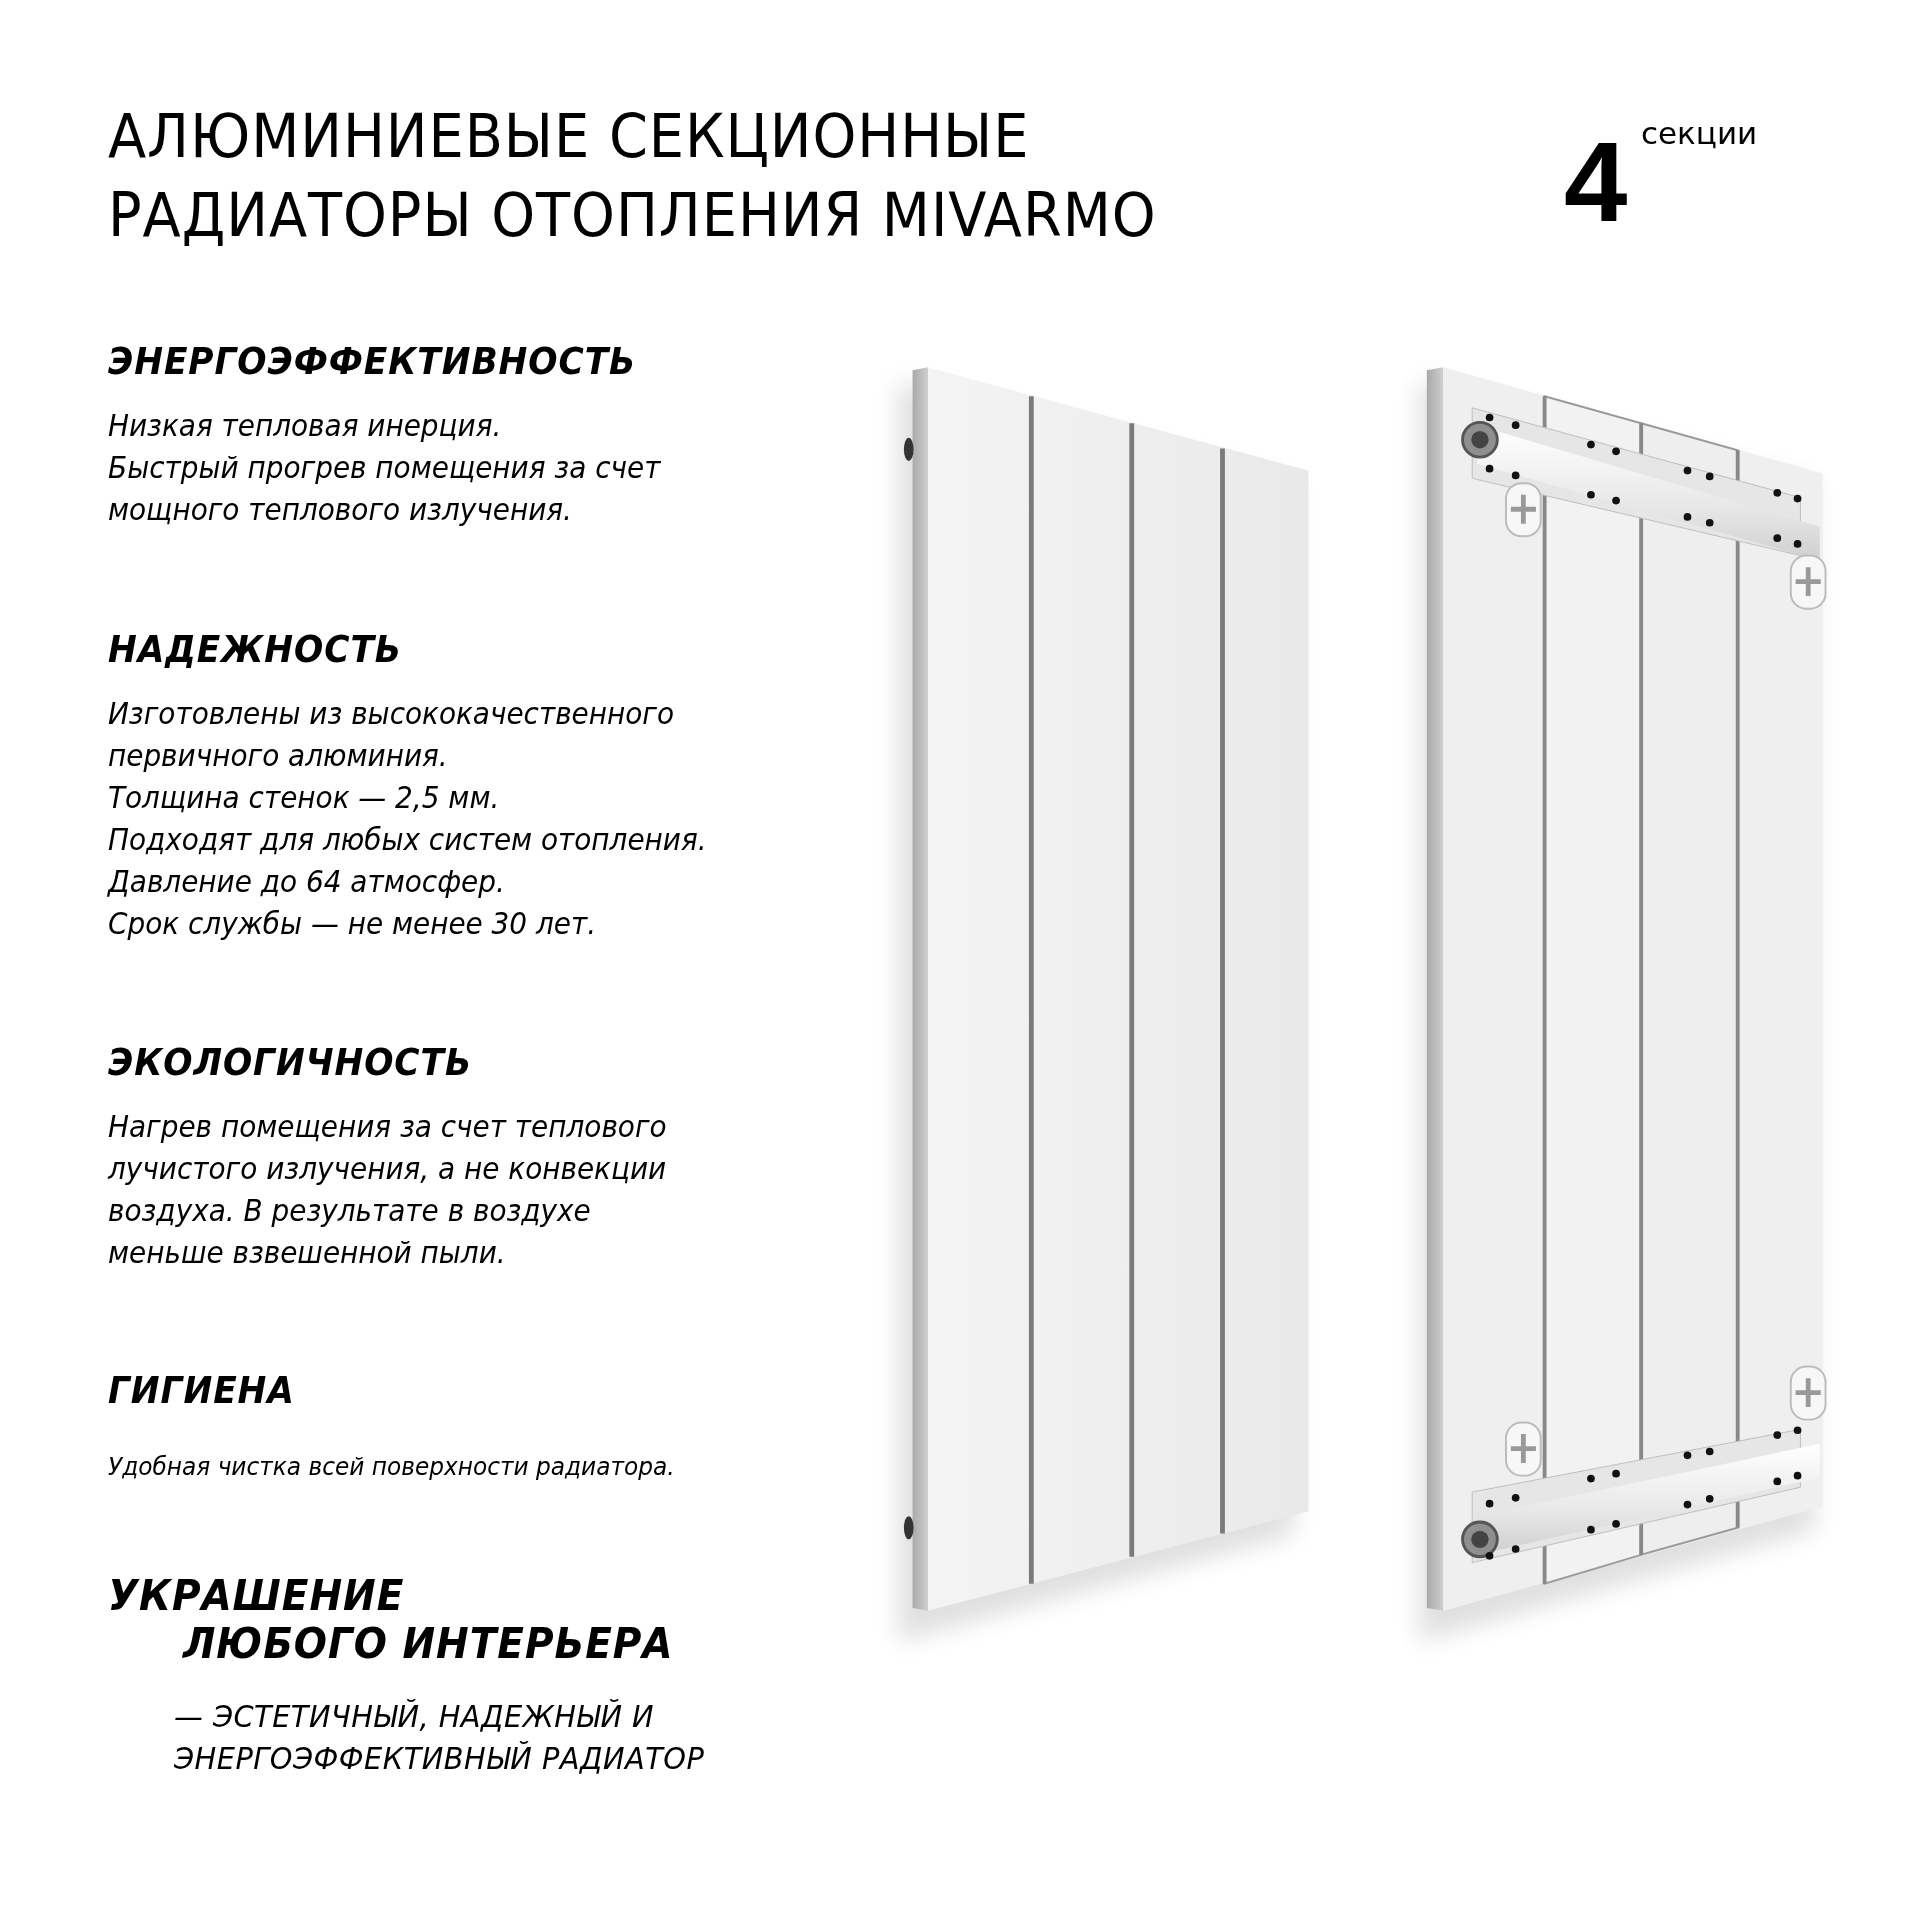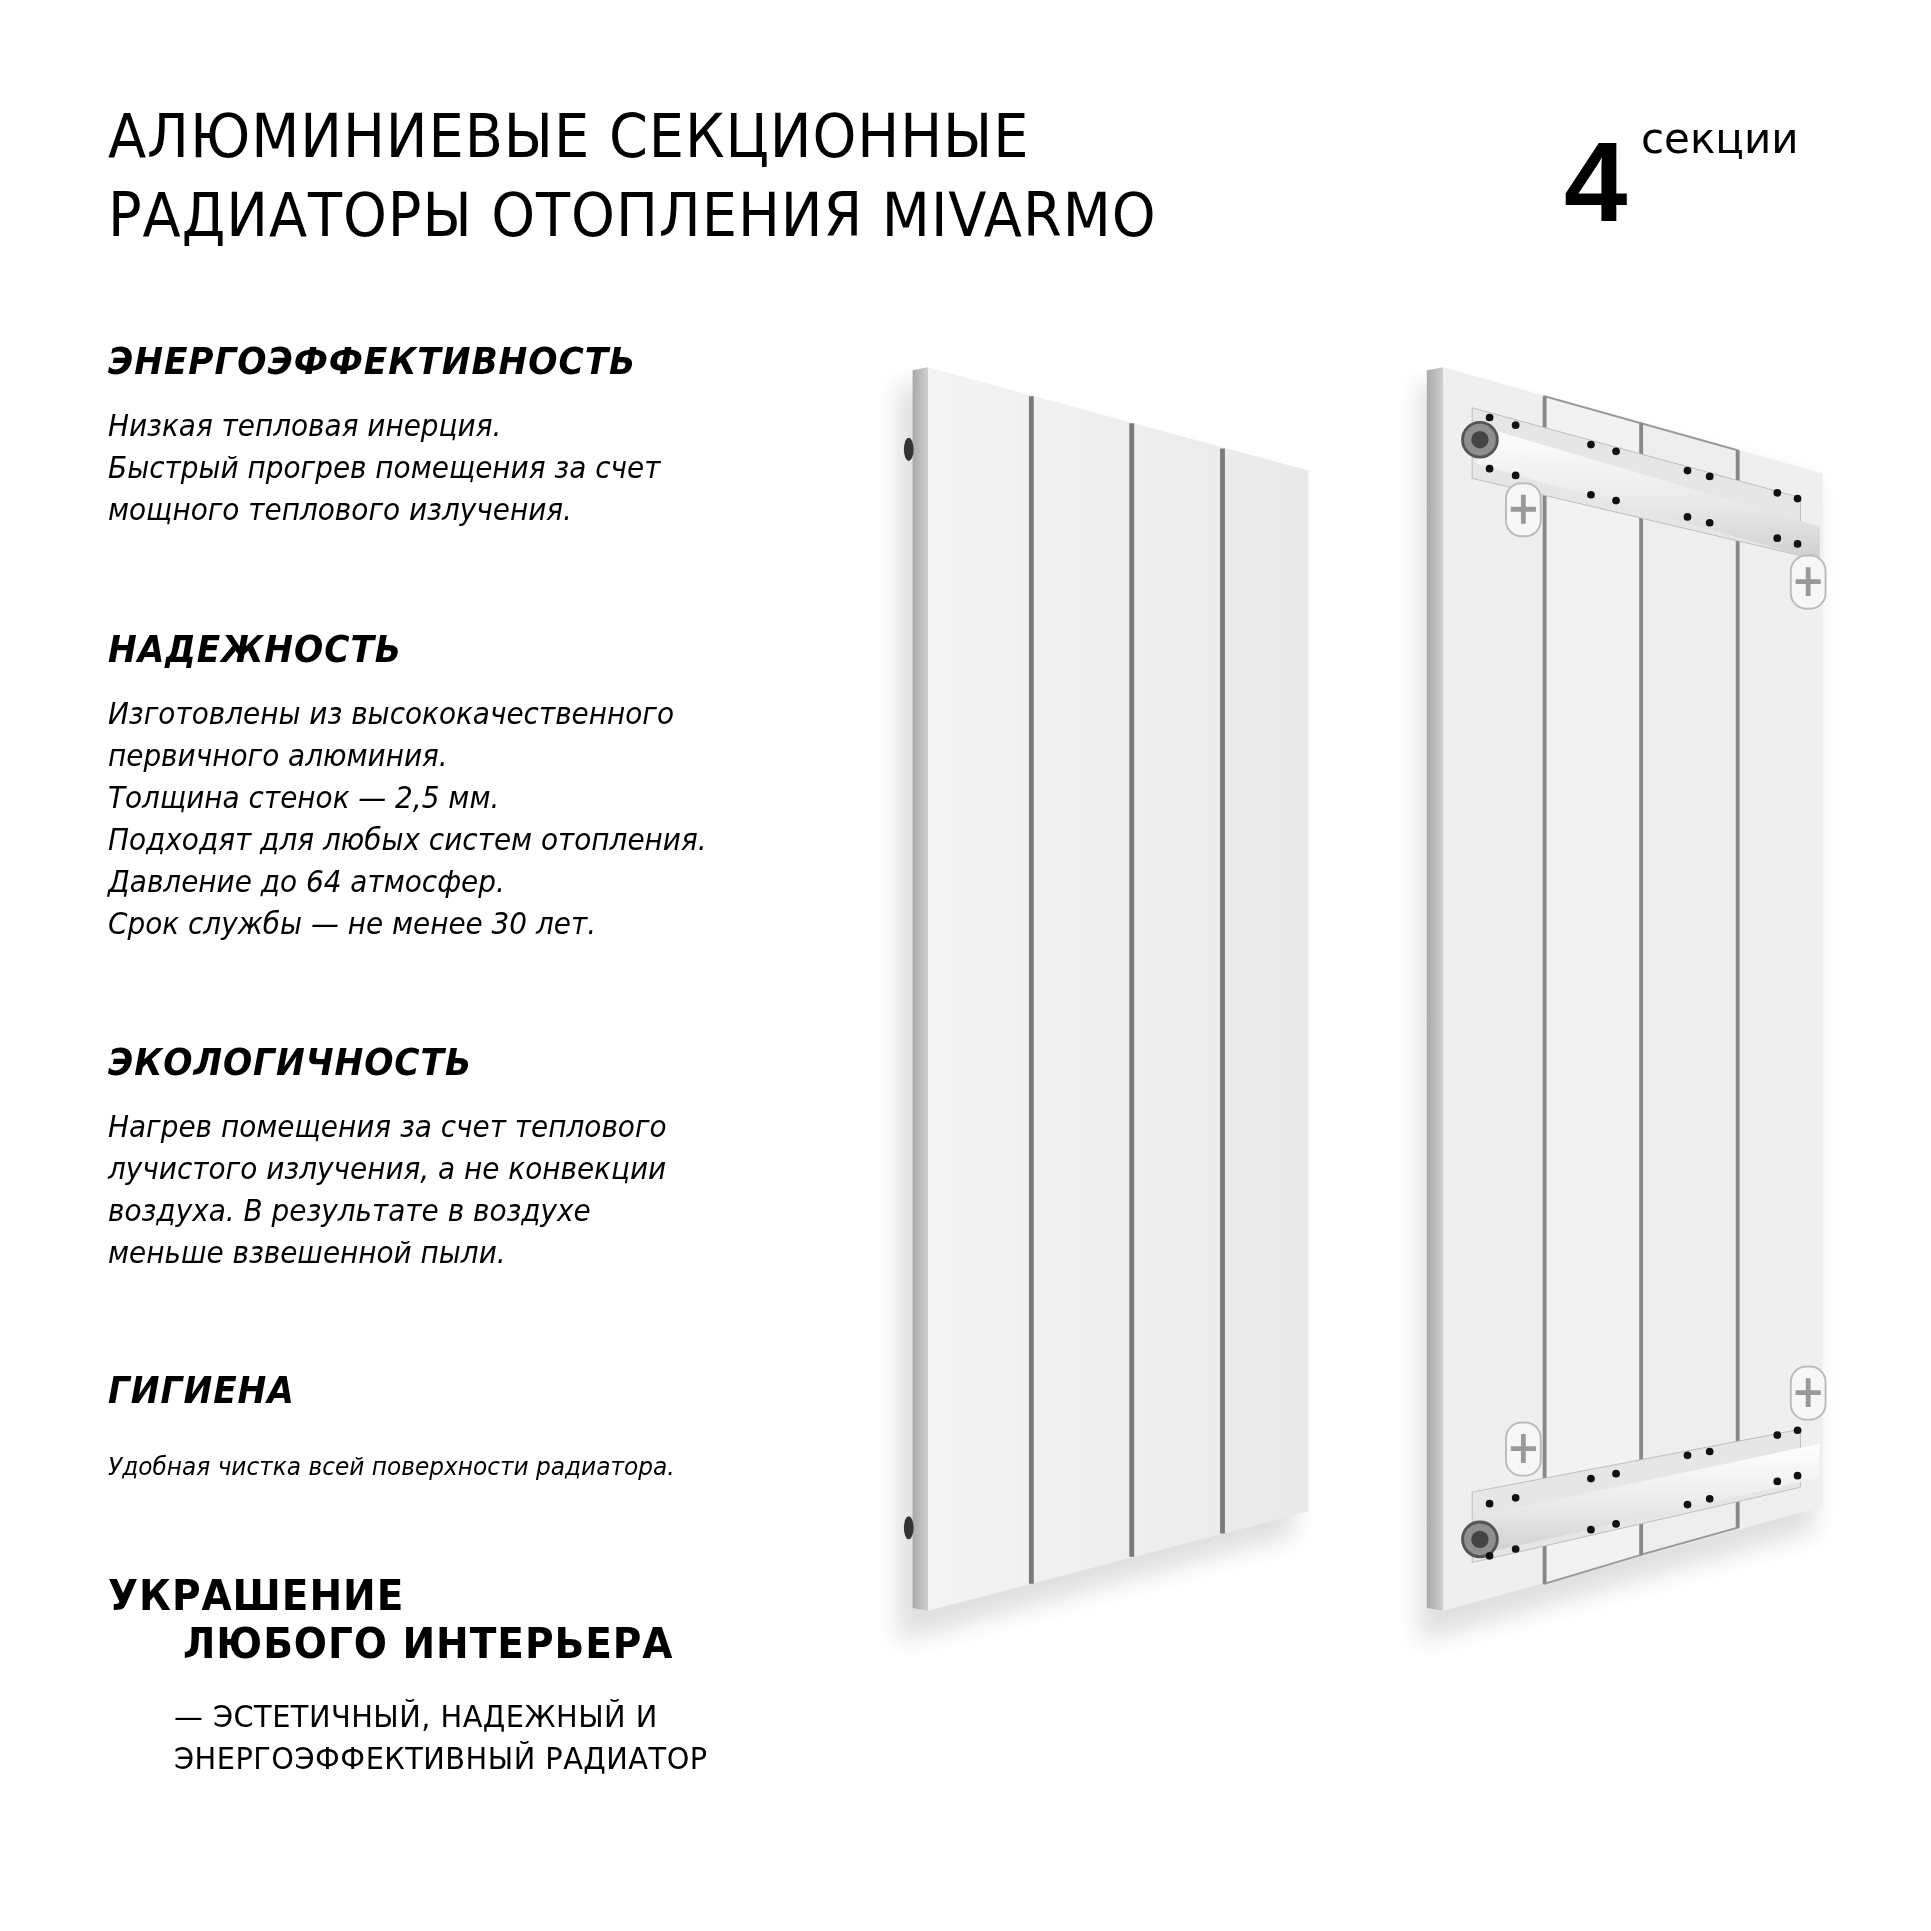--- a/index.html
+++ b/index.html
@@ -1,26 +1,26 @@
 <!DOCTYPE html>
 <html><head>
 <meta charset="utf-8">
 <style>
   html, body { margin: 0; padding: 0; background: #ffffff; }
   body { width: 1931px; height: 1931px; position: relative; overflow: hidden; font-family: "DejaVu Sans", "Liberation Sans", sans-serif; color: #000; }
   .title { position: absolute; left: 108px; top: 97px; font-size: 60px; line-height: 79px; font-weight: 400; letter-spacing: 1px; transform: scaleX(0.93); transform-origin: left top; white-space: nowrap; }
   .title div { display: block; }
   .sections { position: absolute; left: 1564px; top: 106px; }
   .sections .num { position: absolute; left: 0; top: 19.3px; font-size: 114px; font-weight: 700; line-height: 1; font-family: "Liberation Sans", sans-serif; }
-  .sections .unit { position: absolute; left: 77px; top: 11.6px; font-size: 42px; line-height: 1; white-space: nowrap; }
+  .sections .unit { position: absolute; left: 77px; top: 11.6px; font-size: 31px; line-height: 1; white-space: nowrap; }
   .feature { position: absolute; left: 108px; font-style: italic; }
   .feature h2 { margin: 0; font-size: 37px; font-weight: 700; letter-spacing: 1px; line-height: 44px; white-space: nowrap; transform: scaleX(0.93); transform-origin: left top; }
   .feature .body { margin-top: 21px; font-size: 30px; line-height: 42px; font-weight: 400; white-space: pre-line; transform: scaleX(0.93); transform-origin: left top; width: 695px; }
   .feature .body.small { font-size: 25px; margin-top: 33px; }
-  .decor { position: absolute; left: 108px; top: 1572px; }
+  .decor { position: absolute; left: 108px; top: 1572px; font-style: italic; }
   .decor .l1 { font-size: 42px; font-weight: 700; line-height: 48px; white-space: nowrap; letter-spacing: 1px; transform: scaleX(0.93); transform-origin: left top; }
   .decor .l2 { font-size: 42px; font-weight: 700; line-height: 48px; white-space: nowrap; margin-left: 75px; letter-spacing: 1px; transform: scaleX(0.93); transform-origin: left top; }
   .decor .l3 { margin-left: 66px; margin-top: 27px; font-size: 31px; line-height: 42px; font-weight: 400; white-space: pre-line; letter-spacing: 0.5px; transform: scaleX(0.93); transform-origin: left top; }
   .radiator { position: absolute; }
   svg { display: block; }
 </style>
 </head>
 <body>
 
 <div class="title">

